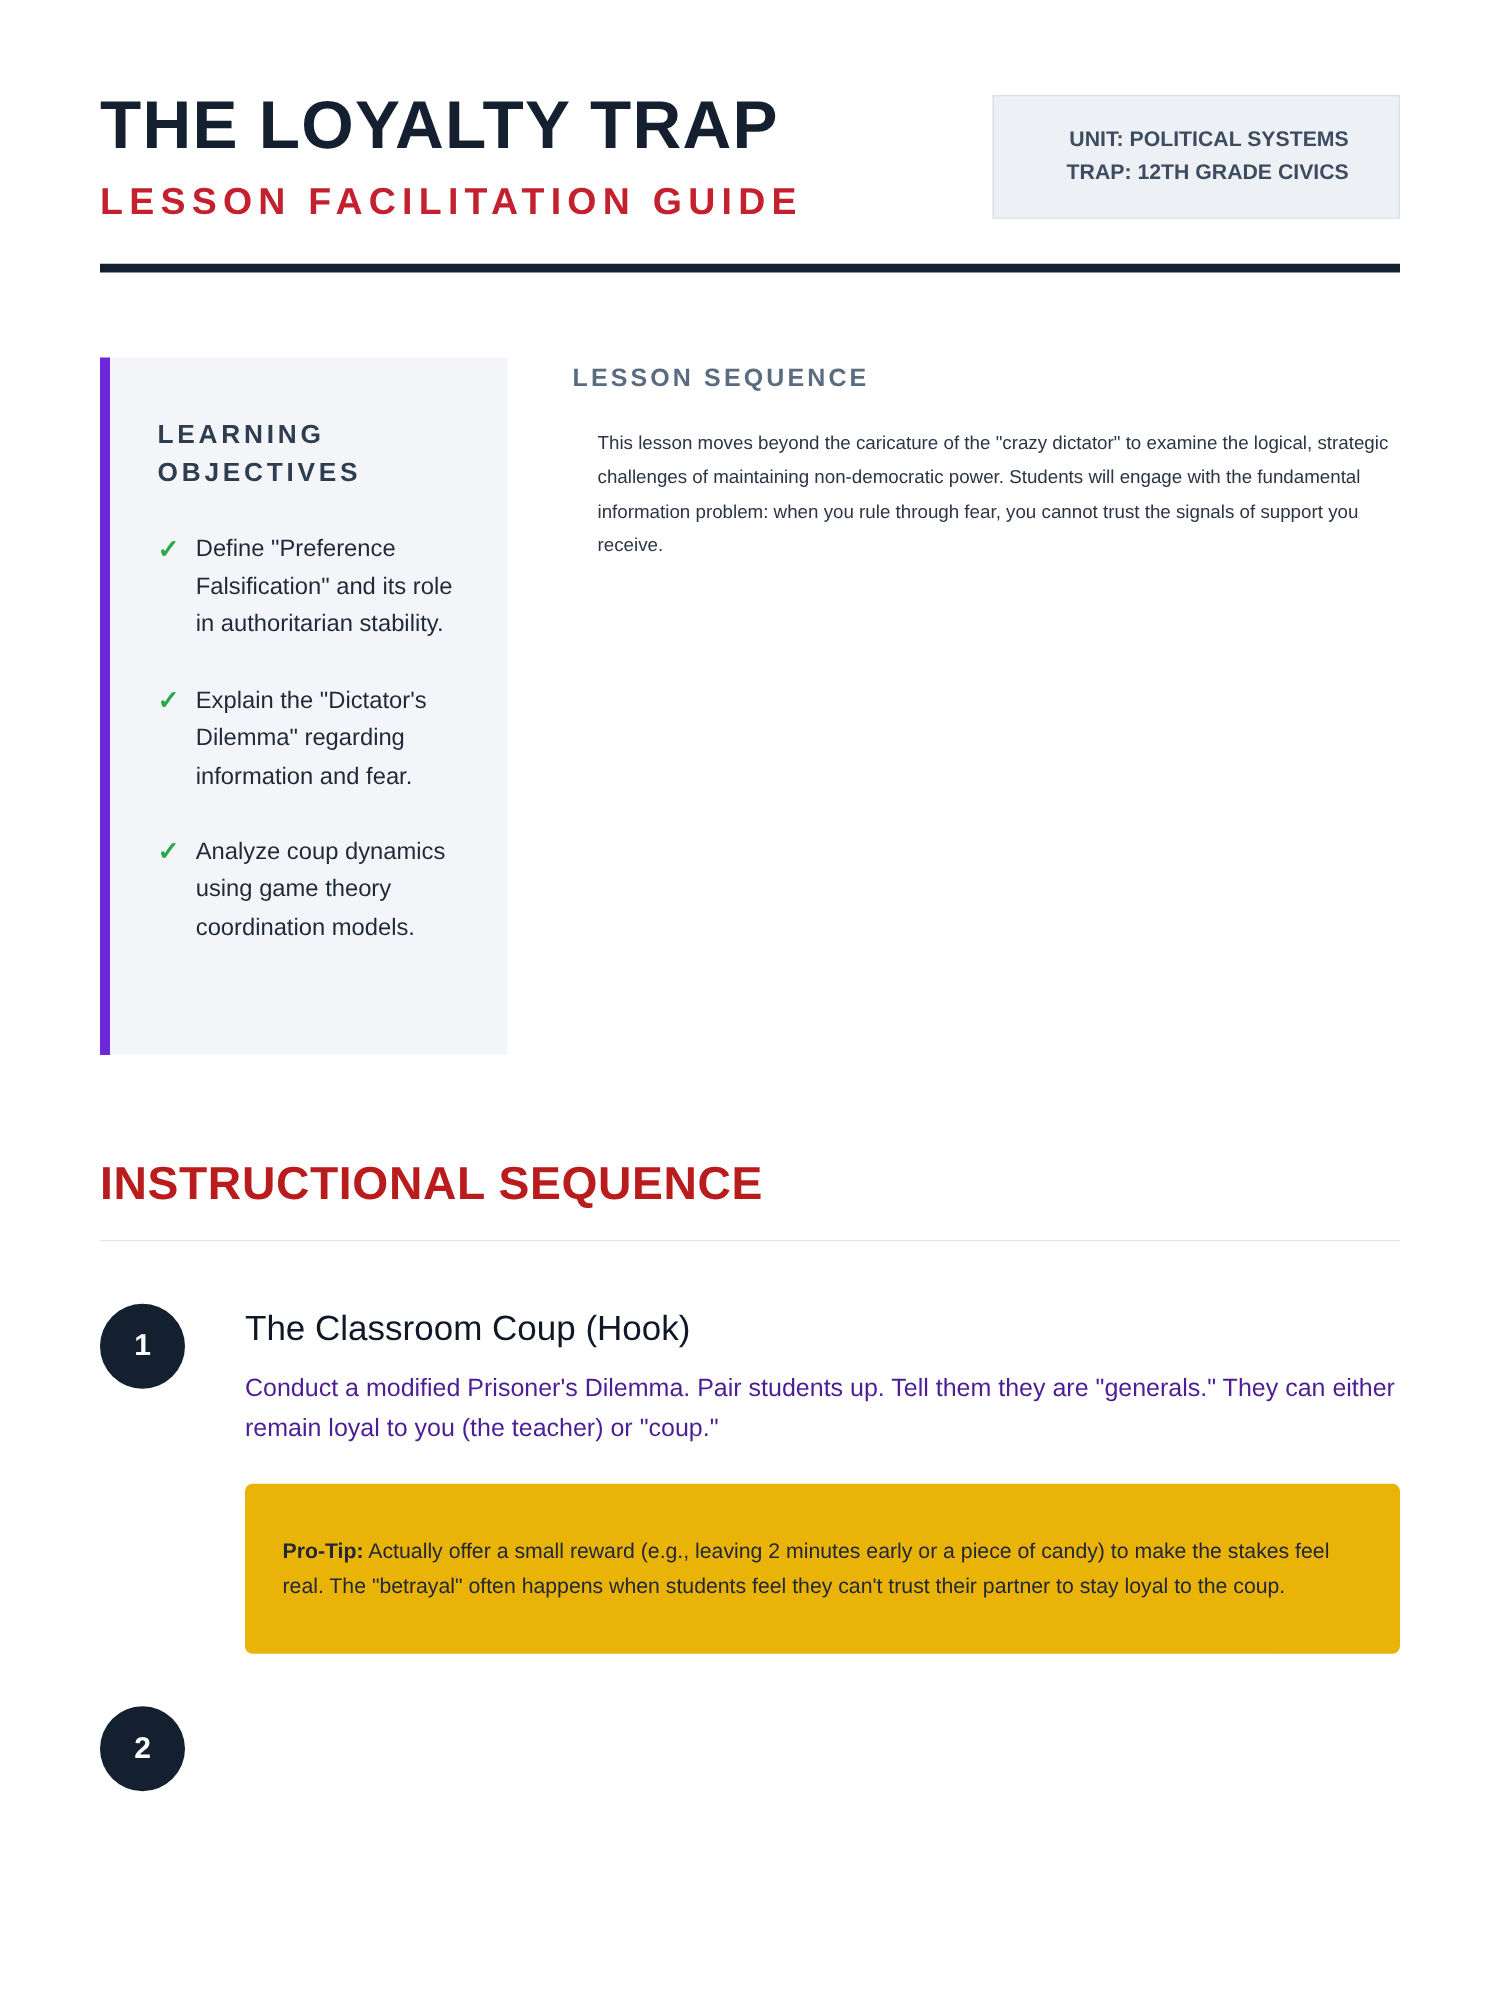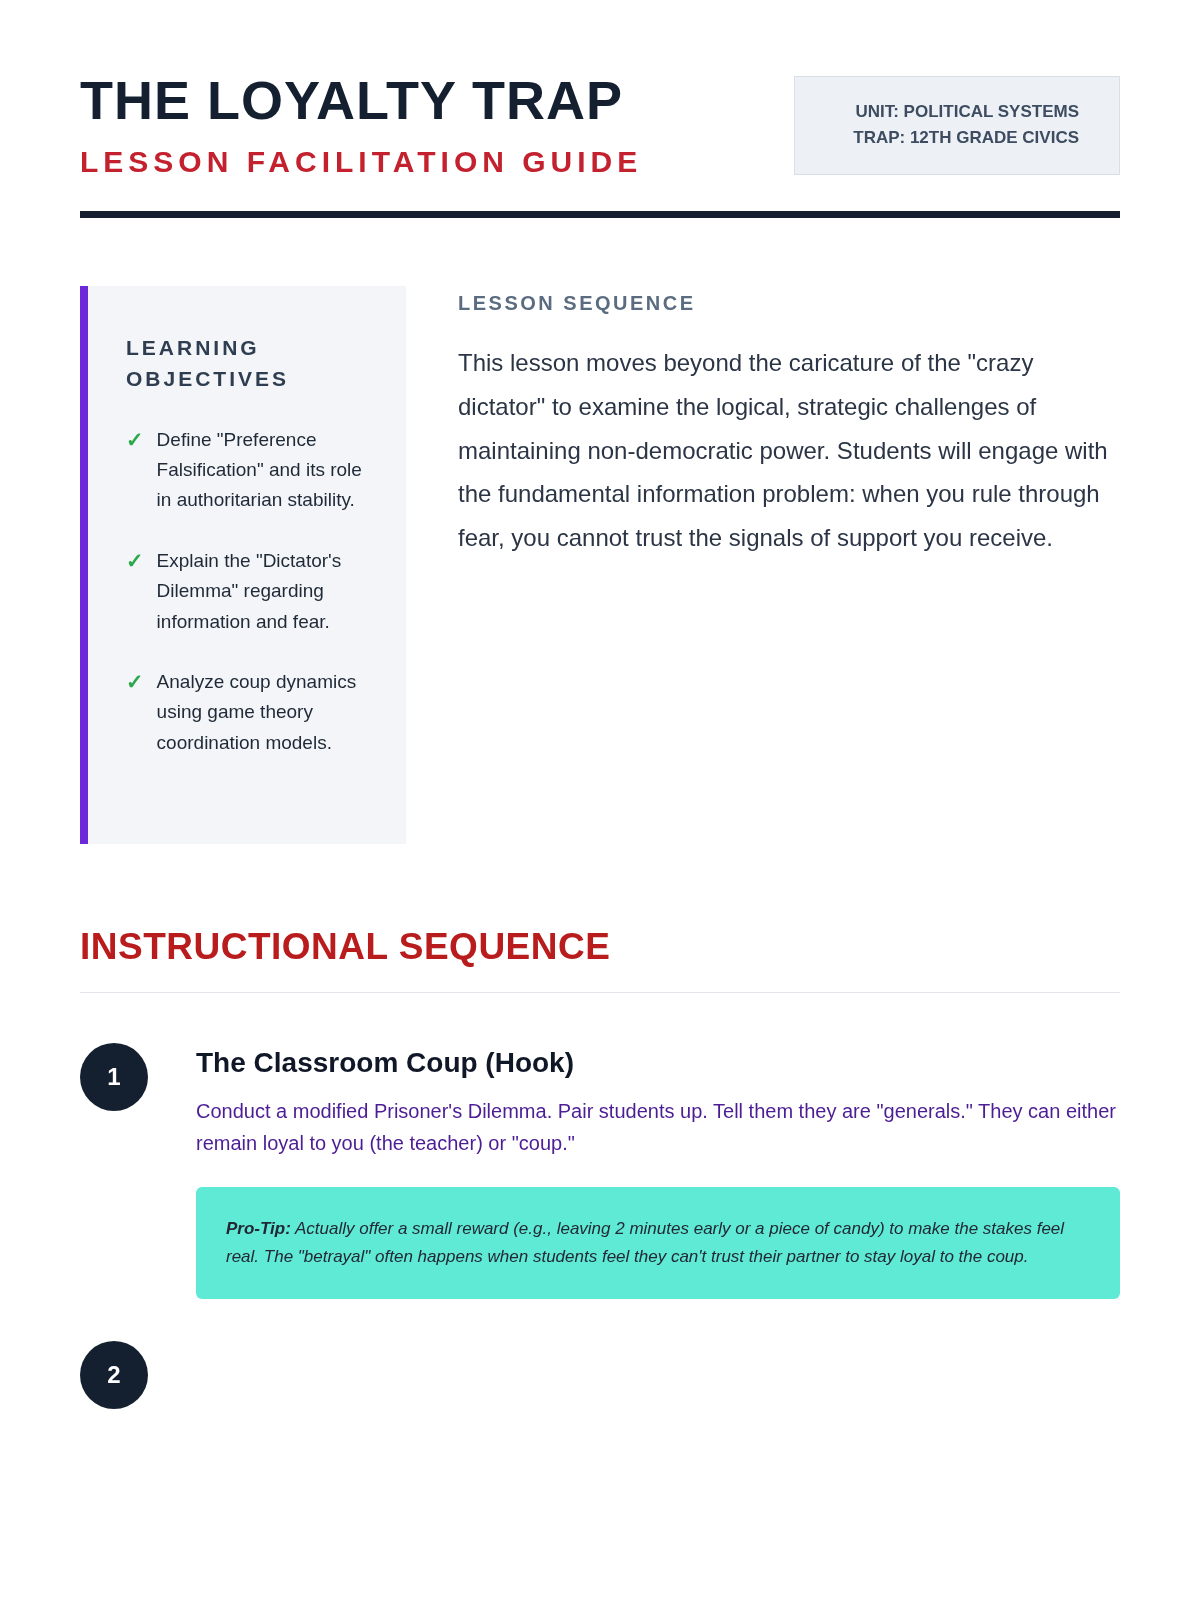--- a/index.html
+++ b/index.html
@@ -100,23 +100,24 @@
   }
   .overview-col { flex: 1; padding-top: 6px; }
   .overview-heading {
     font-size: 20px;
     font-weight: 700;
     letter-spacing: 2.5px;
     color: #5b6c80;
   }
   .overview-body {
     margin-top: 26px;
-    font-size: 24px;
+    font-size: 15px;
     color: #2b3545;
     line-height: 1.83;
+    margin-left: 20px;
   }
 
   
   .sequence-heading {
     margin-top: 82px;
     font-size: 37px;
     font-weight: 800;
     letter-spacing: 0.5px;
     color: #b91c1c;
   }
@@ -139,35 +140,34 @@
     color: #ffffff;
     font-size: 24px;
     font-weight: 700;
     display: flex;
     align-items: center;
     justify-content: center;
   }
   .step-content { flex: 1; padding-top: 4px; }
   .step-title {
     font-size: 28px;
-    font-weight: 700;
+    font-weight: 400;
     color: #101828;
   }
   .step-body {
     margin-top: 16px;
     font-size: 20px;
     color: #4c1d95;
     line-height: 1.6;
   }
   .protip-box {
     margin-top: 28px;
-    background: #5eead4;
+    background: #eab308;
     border-radius: 6px;
-    padding: 28px 30px;
-    font-style: italic;
+    padding: 40px 30px;
     font-size: 17px;
     color: #222836;
     line-height: 1.65;
   }
   .protip-label { font-weight: 700; }
   .step--partial { margin-top: 42px; }
 </style>
 </head>
 <body>
 

